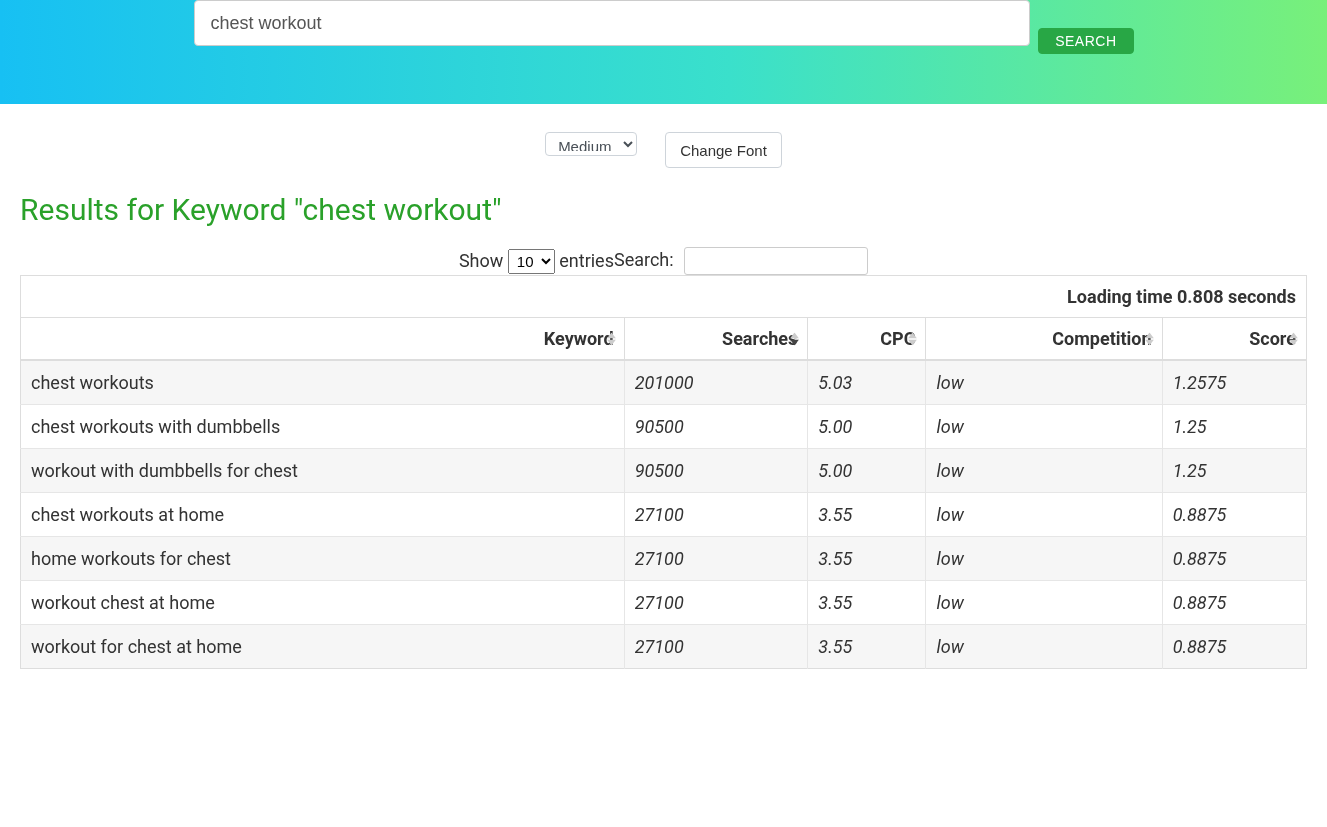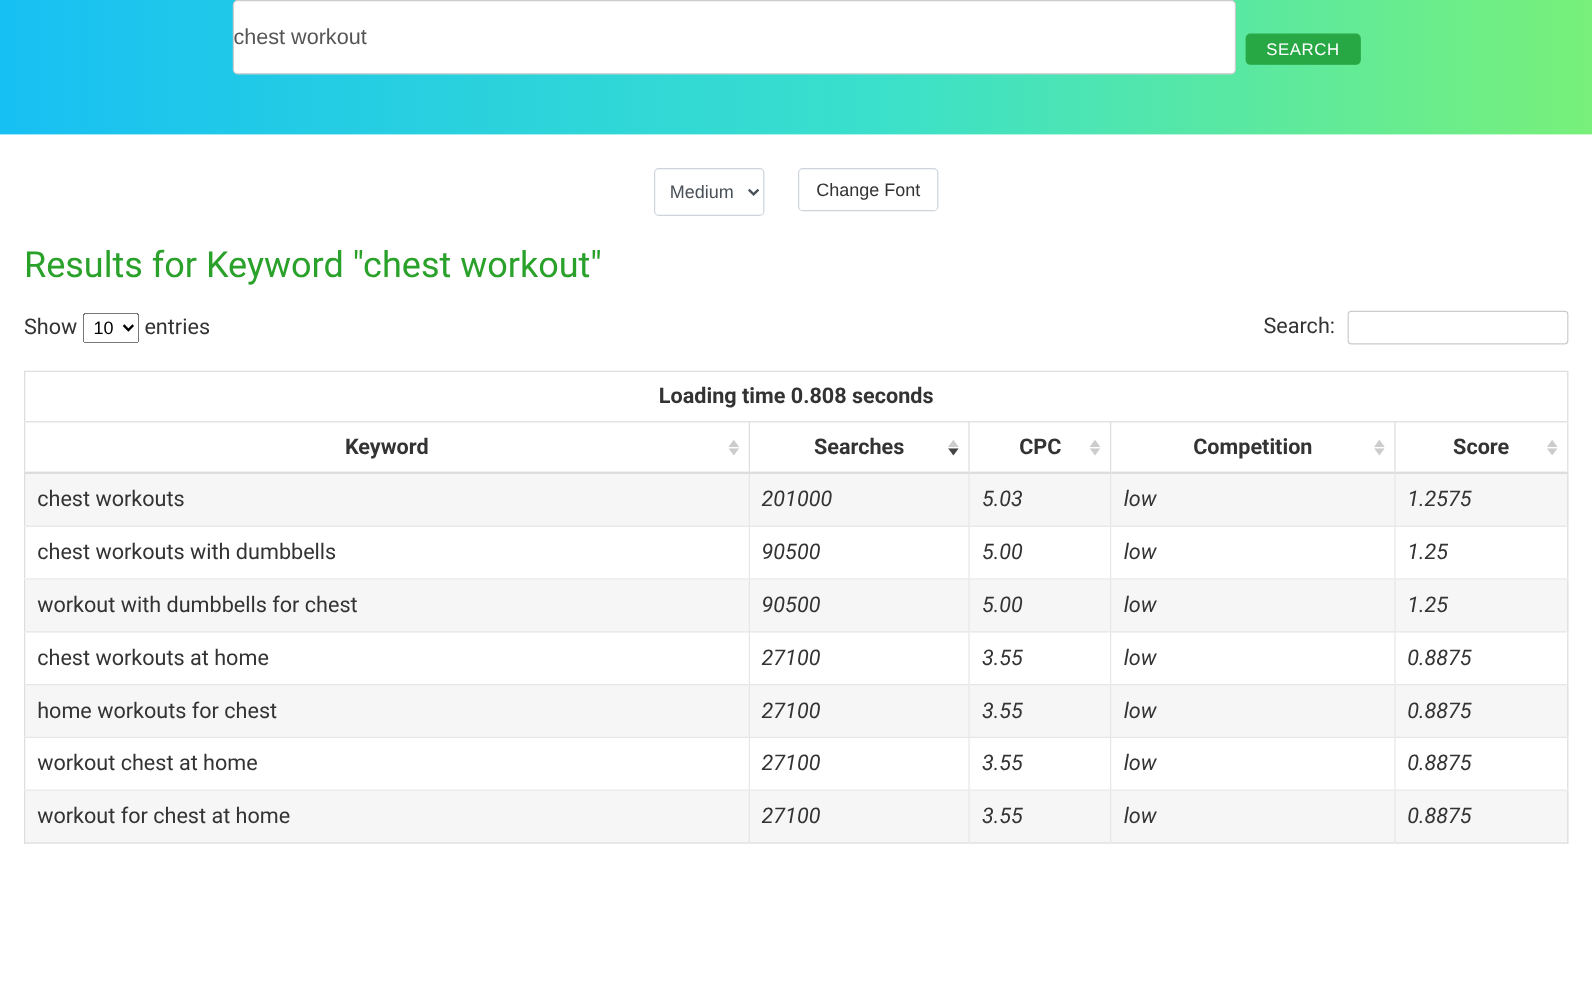--- a/index.html
+++ b/index.html
@@ -22,22 +22,22 @@
     padding: 0 20px;
   }
   .fields {
     flex: 1;
     display: flex;
     flex-direction: column;
     gap: 4px;
   }
   .keyword-input {
     width: 100%;
-    height: 62px;
-    padding: 8px 0;
+    height: 46px;
+    padding: 8px 16px;
     font-size: 18px;
     color: #555;
     border: 1px solid #ccc;
     border-radius: 4px;
     background: #fff;
   }
   .country-select {
     width: 100%;
     height: 44px;
     padding: 8px 14px;
@@ -60,21 +60,21 @@
     cursor: pointer;
   }
   .tools {
     margin: 28px auto 0 auto;
     display: flex;
     justify-content: center;
     gap: 8px;
     padding: 0 20px;
   }
   .font-size-select {
-    height: 40px;
+    height: 24px;
     padding: 4px 8px;
     border: 1px solid #ced4da;
     border-radius: 4px;
     font-size: 15px;
     color: #495057;
     background: #fff;
   }
   .change-font-btn {
     height: 36px;
     padding: 0 14px;
@@ -90,46 +90,46 @@
     padding: 0 20px 40px 20px;
   }
   h2.results-title {
     color: #2aa12a;
     font-weight: 400;
     font-size: 30px;
     margin: 24px 0 20px 0;
   }
   .table-controls {
     display: flex;
-    justify-content: space-between;
+    justify-content: center;
     align-items: center;
     font-size: 18px;
     color: #333;
-    margin-bottom: 22px;
+    margin-bottom: 0;
   }
   .table-controls select {
     padding: 2px 4px;
     font-size: 15px;
   }
   .table-controls input[type=text] {
     height: 28px;
     width: 184px;
     border: 1px solid #ccc;
     border-radius: 3px;
     padding: 2px 6px;
     margin-left: 6px;
   }
   table.data-table {
     width: 100%;
     border-collapse: collapse;
     border: 1px solid #ddd;
     font-size: 18px;
   }
   table.data-table thead th {
-    text-align: center;
+    text-align: right;
     padding: 10px 10px;
     border-top: 1px solid #ddd;
     border-bottom: 1px solid #ddd;
     font-weight: 700;
     position: relative;
   }
   .loading-row th {
     font-weight: 700;
     text-align: left;
     padding: 12px 10px;

